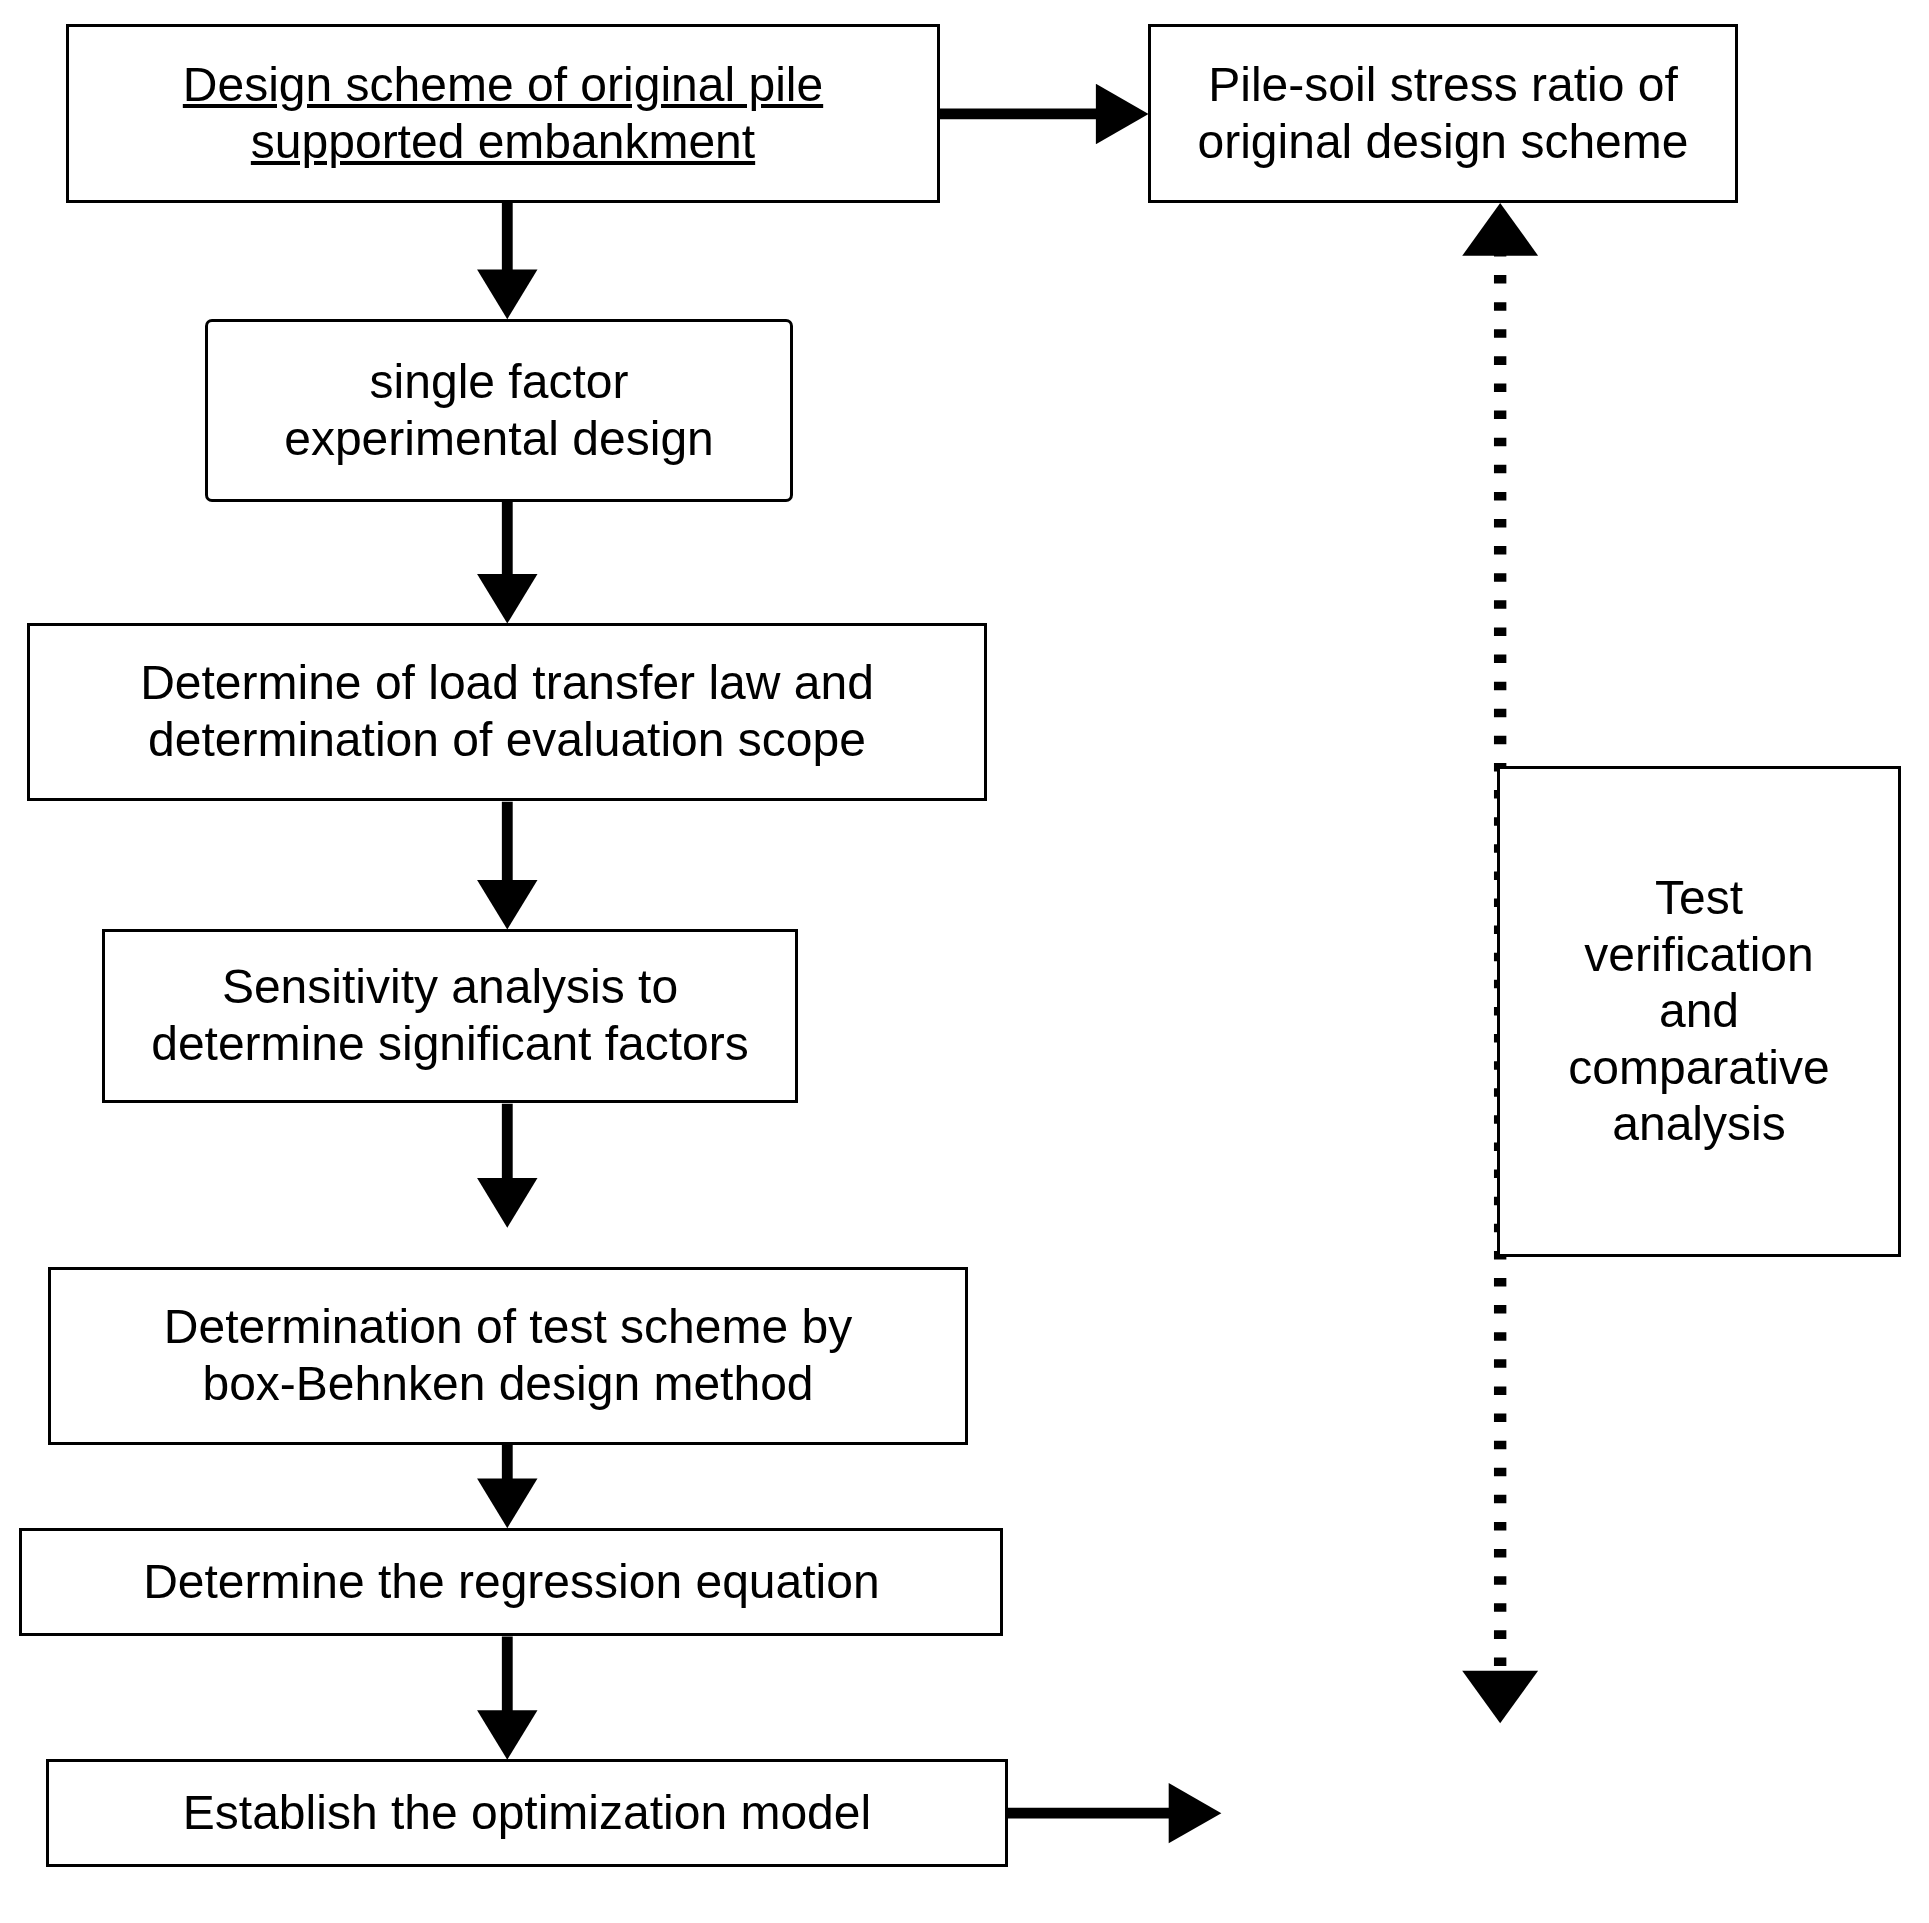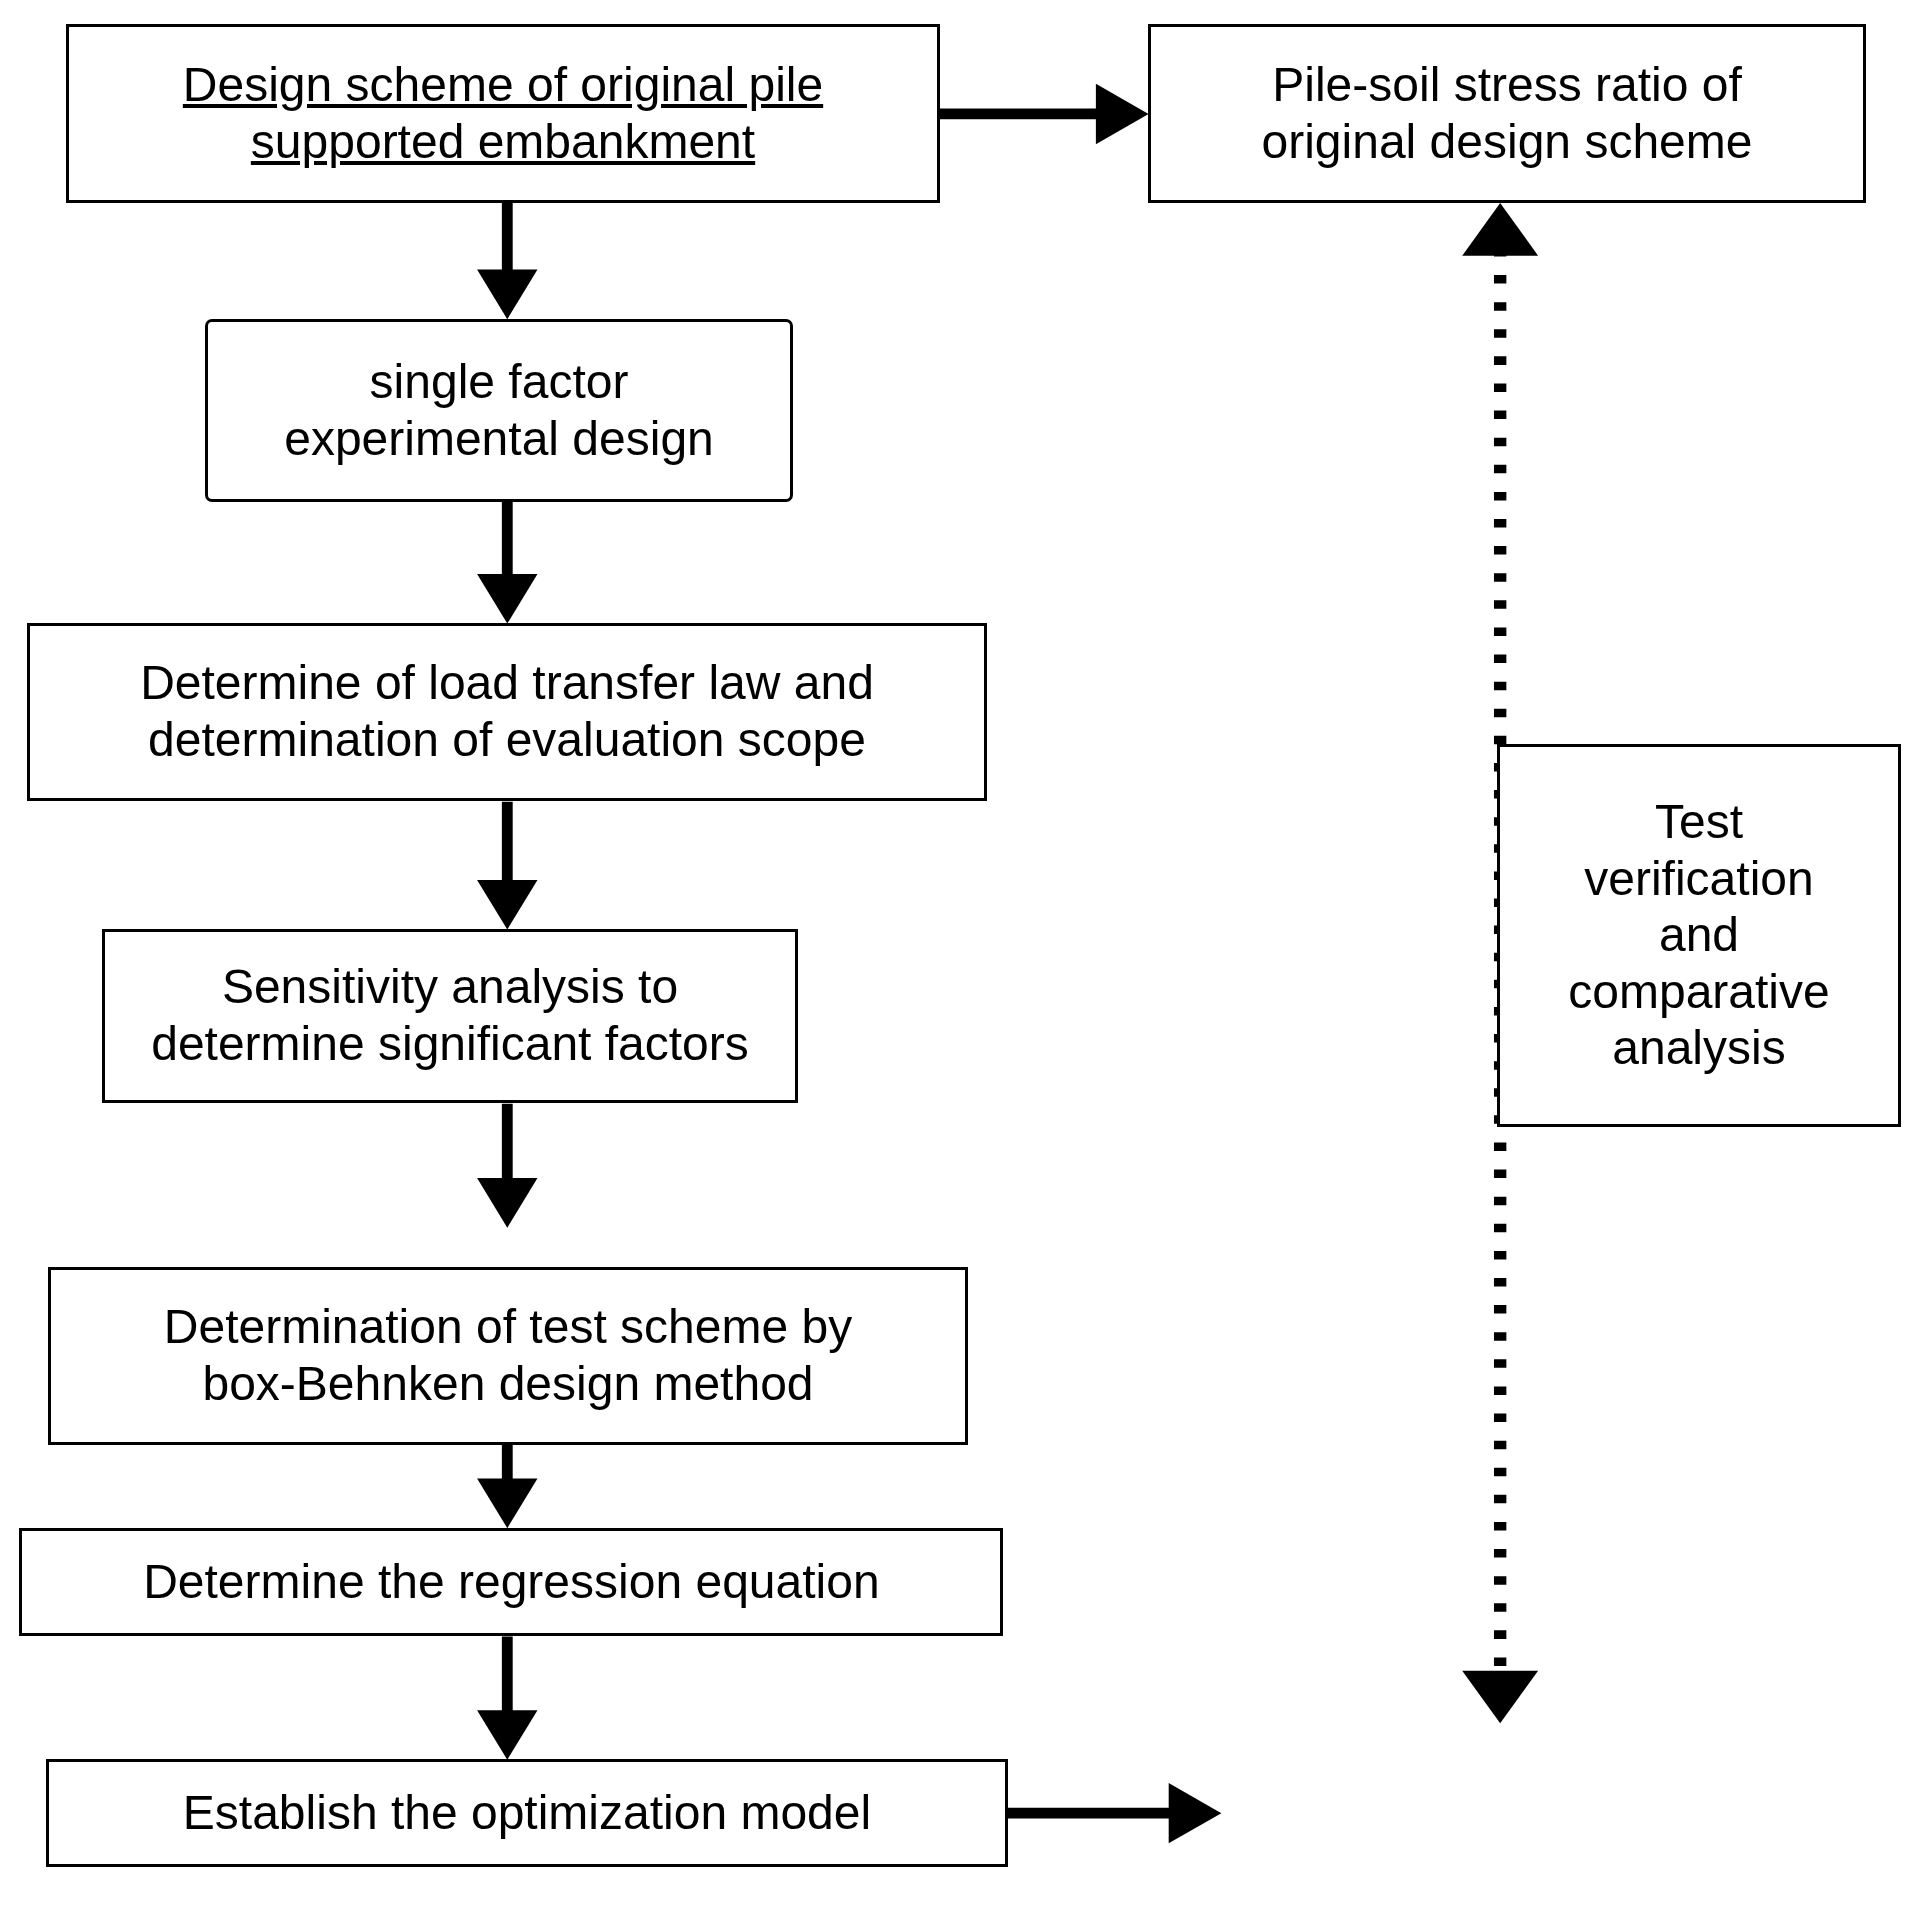--- a/index.html
+++ b/index.html
@@ -107,40 +107,40 @@
       <line class="dotted-line" x1="1937" y1="320" x2="1937" y2="2170"></line>
       <polygon class="arrow-head" points="1937,262 1888,330 1986,330"></polygon>
       <polygon class="arrow-head" points="1937,2225 1888,2157 1986,2157"></polygon>
     </g>
 
   </svg>
 
   <div class="node" id="node-design-scheme" style="left:66px; top:24px; width:874px; height:179px;text-decoration:underline;">Design scheme of original pile
 supported embankment</div>
 
-  <div class="node" id="node-original-stress-ratio" style="left:1148px; top:24px; width:718px; height:179px;">Pile-soil stress ratio of
+  <div class="node" id="node-original-stress-ratio" style="left:1148px; top:24px; width:590px; height:179px;">Pile-soil stress ratio of
 original design scheme</div>
 
   <div class="node" id="node-single-factor" style="left:205px; top:319px; width:588px; height:183px;border-radius:7px;">single factor
 experimental design</div>
 
   <div class="node" id="node-load-transfer" style="left:27px; top:623px; width:960px; height:178px;">Determine of load transfer law and
 determination of evaluation scope</div>
 
   <div class="node" id="node-sensitivity" style="left:102px; top:929px; width:696px; height:174px;">Sensitivity analysis to
 determine significant factors</div>
 
   <div class="node" id="node-box-behnken" style="left:48px; top:1227px; width:920px; height:178px;margin-top:40px;">Determination of test scheme by
 box-Behnken design method</div>
 
   <div class="node" id="node-regression-equation" style="left:19.4px; top:1528px; width:984px; height:108px;">Determine the regression equation</div>
 
   <div class="node" id="node-optimization-model" style="left:46px; top:1759px; width:962px; height:108px;">Establish the optimization model</div>
 
-  <div class="node" id="node-test-verification" style="left:1497px; top:744px; width:404px; height:383px;">Test
+  <div class="node" id="node-test-verification" style="left:1497px; top:766px; width:404px; height:491px;">Test
 verification
 and
 comparative
 analysis</div>
 
 
 </div>
 
 
 </body></html>

